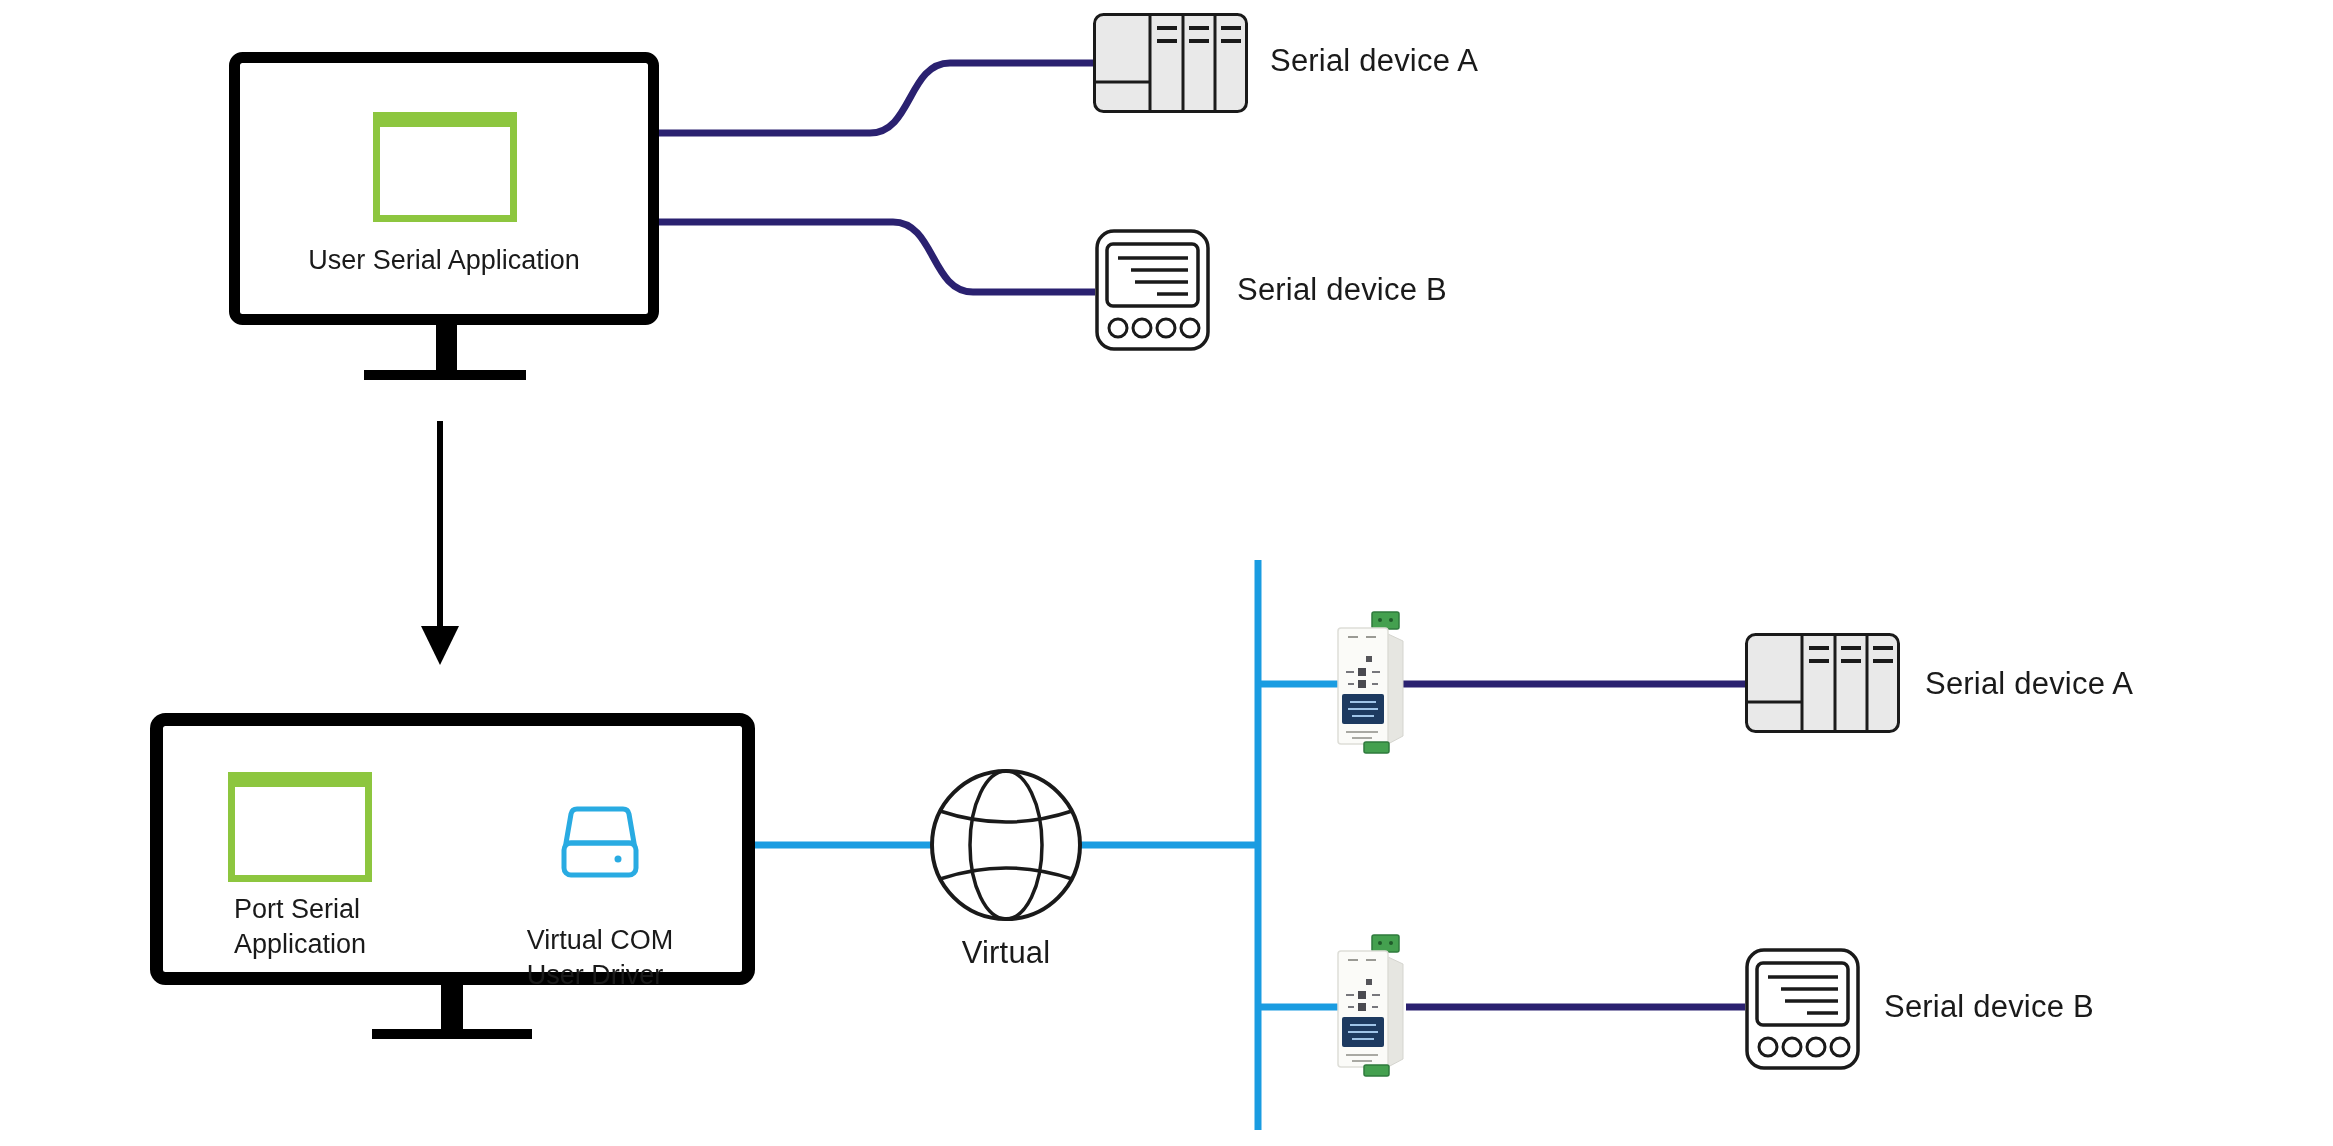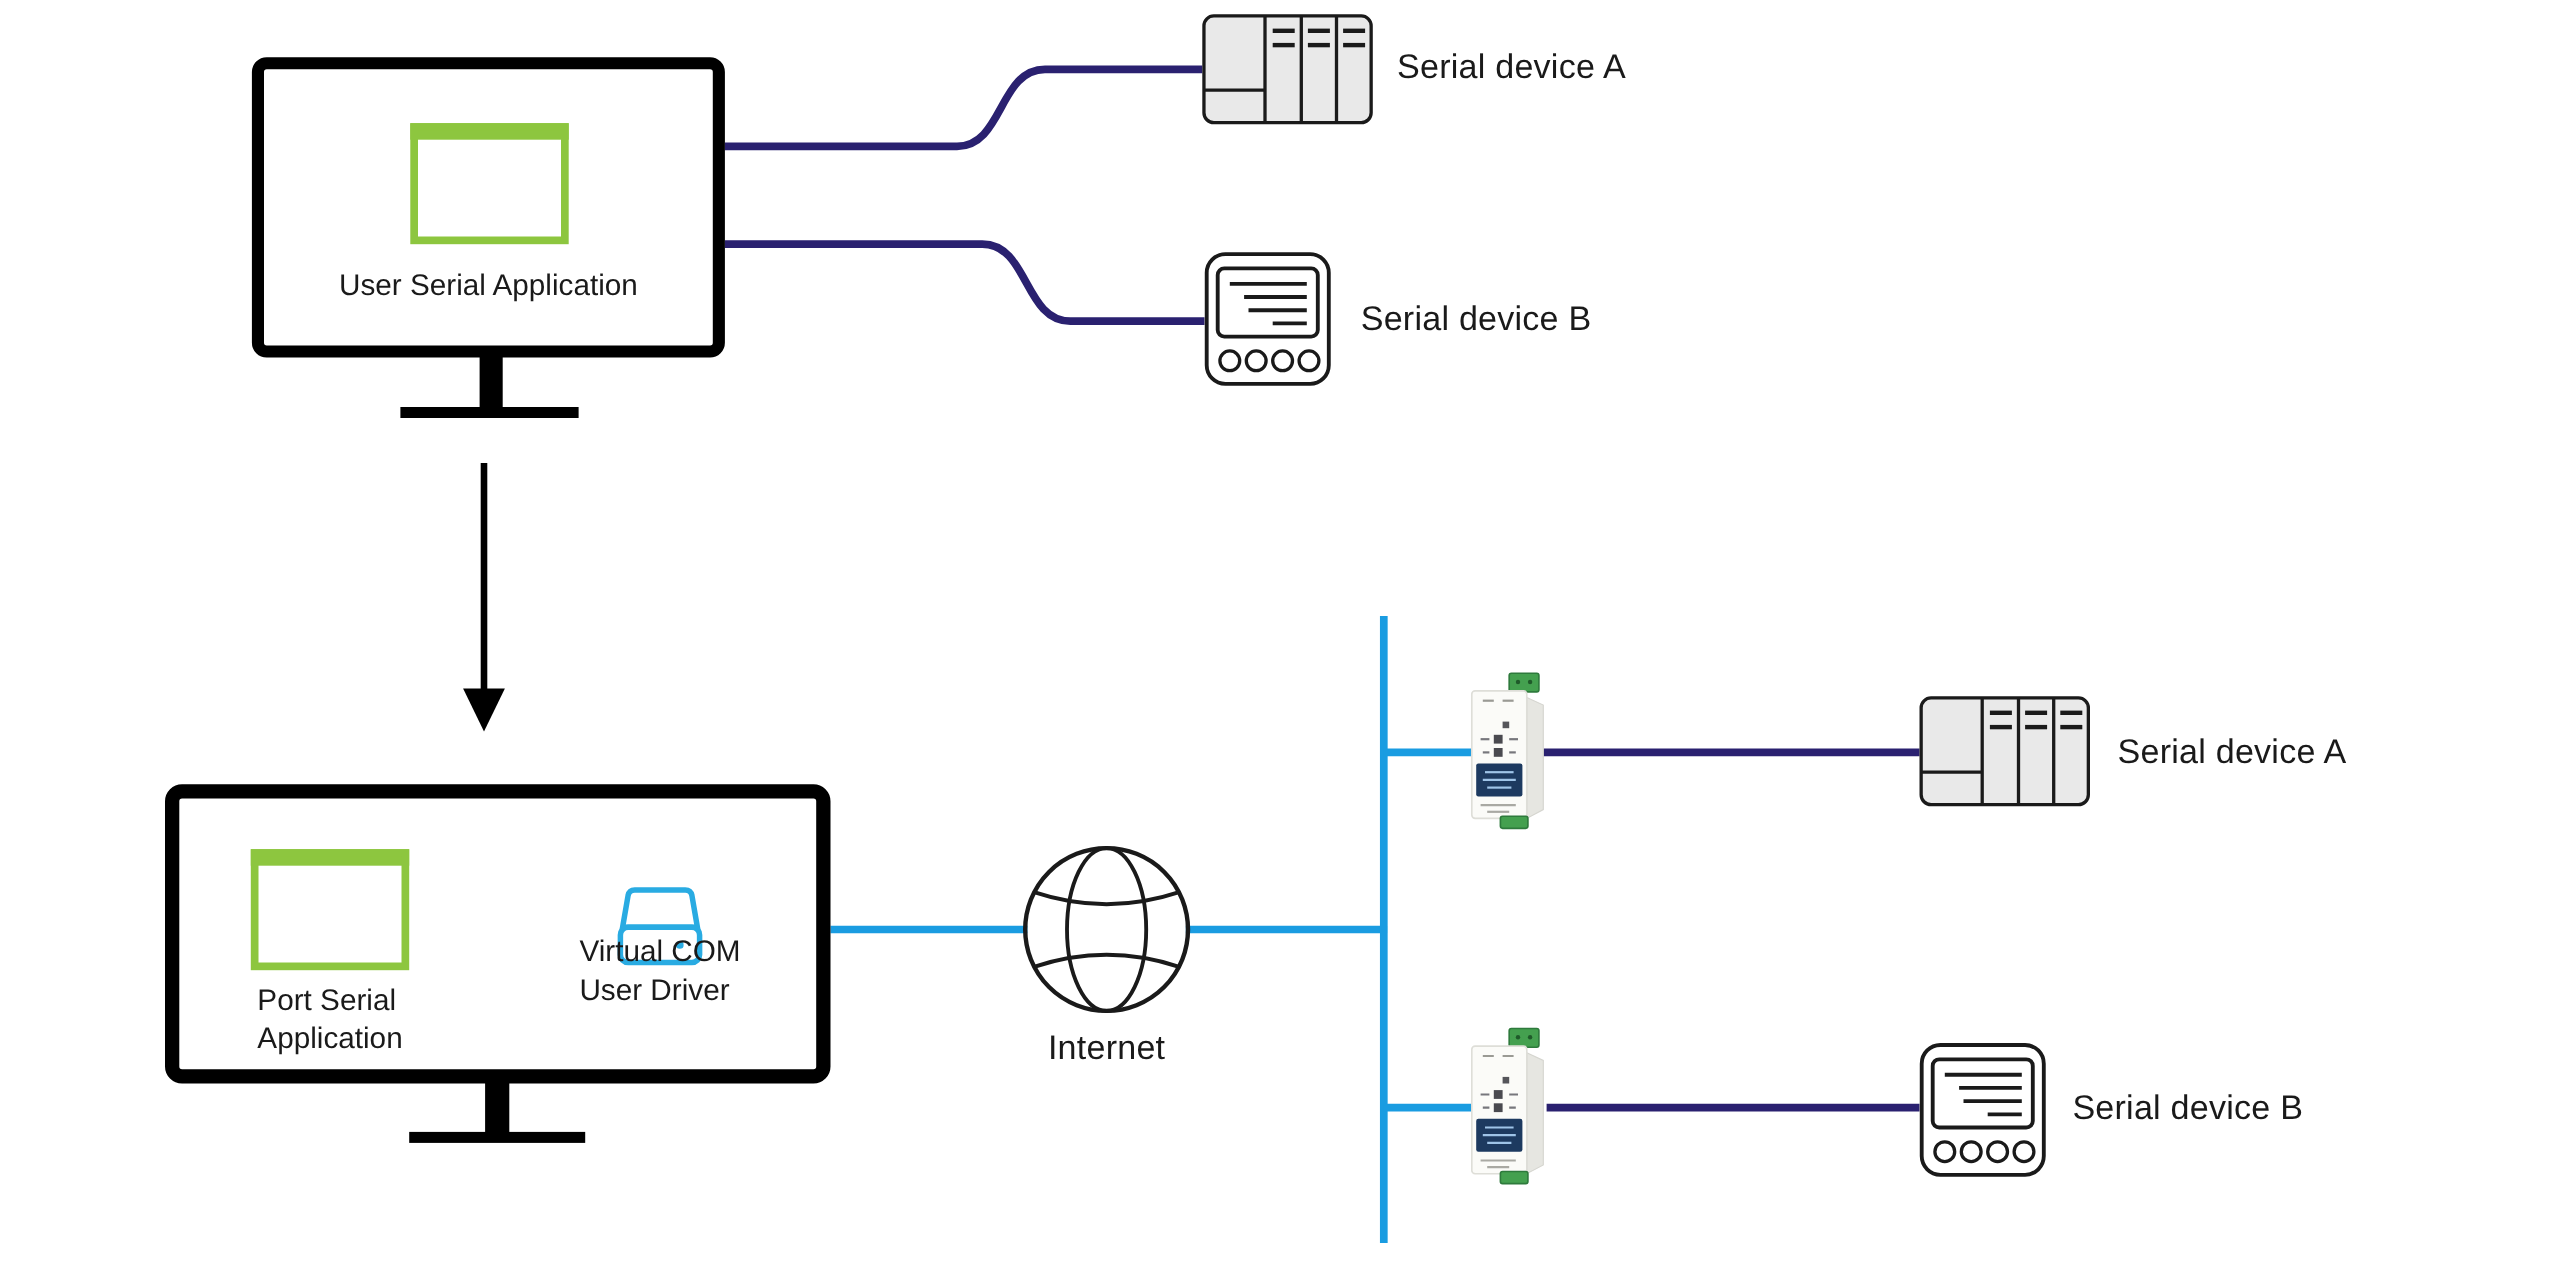--- a/index.html
+++ b/index.html
@@ -170,23 +170,23 @@
 
   <div class="lbl lbl-left fs-device" style="left:1270px;top:61px;">Serial device A</div>
 
   <div class="lbl lbl-left fs-device" style="left:1237px;top:290px;">Serial device B</div>
 
   <div class="lbl lbl-center fs-monitor" style="left:300px;top:927px;">
     <div>Port Serial</div>
     <div>Application</div>
   </div>
 
-  <div class="lbl lbl-center fs-monitor" style="left:600px;top:883px;">
+  <div class="lbl lbl-center fs-monitor" style="left:600px;top:958px;">
     <div>Virtual COM</div>
     <div>User Driver</div>
   </div>
 
-  <div class="lbl lbl-center fs-device" style="left:1006px;top:953px;">Internet</div>
+  <div class="lbl lbl-center fs-device" style="left:1006px;top:953px;">Virtual</div>
 
   <div class="lbl lbl-left fs-device" style="left:1925px;top:684px;">Serial device A</div>
 
   <div class="lbl lbl-left fs-device" style="left:1884px;top:1007px;">Serial device B</div>
 </div>
 
 </body></html>

